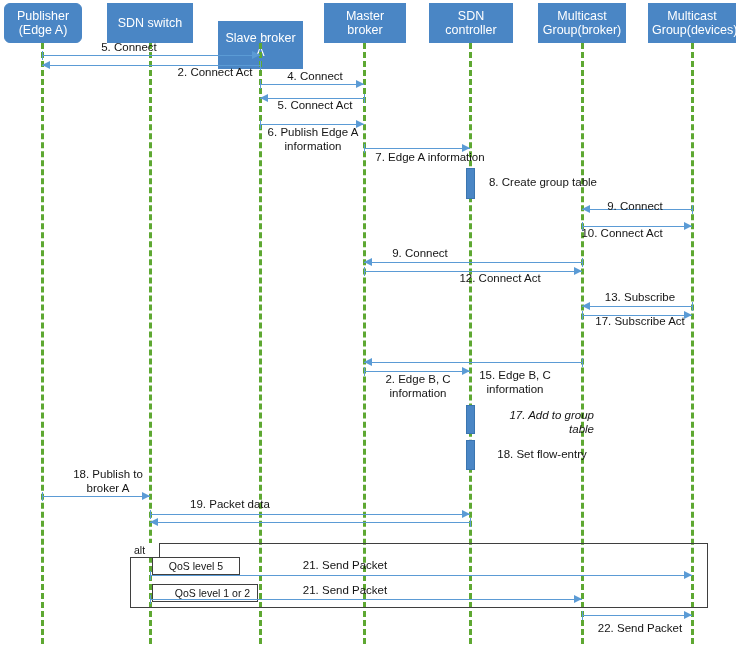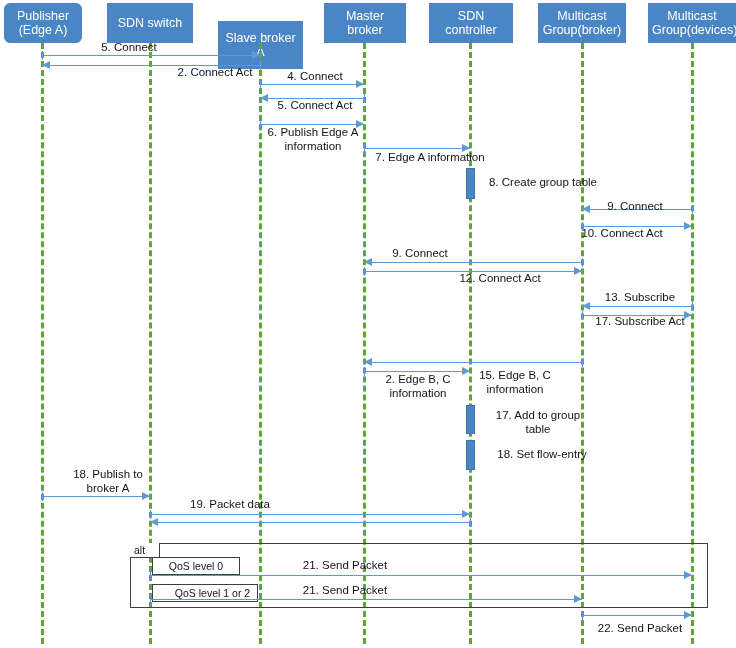--- a/index.html
+++ b/index.html
@@ -213,27 +213,27 @@
     <div class="msg-line" style="left: 150px; top: 522px; width: 320px;"></div>
     <div class="tail" style="top: 518px; left: 470px;"></div>
     <div class="arrow-head left" style="top: 518px; left: 150px;"></div>
     <div class="msg-line" style="left: 582px; top: 615px; width: 110px;"></div>
     <div class="tail" style="top: 611px; left: 582px;"></div>
     <div class="arrow-head right" style="top: 611px; left: 684px;"></div>
     <div class="msg-label" style="left: 570px; top: 622px; width: 140px;">22. Send Packet</div>
     <div class="activation" style="left: 466px; top: 168px; height: 31px;"></div>
     <div class="msg-label" style="left: 478px; top: 176px; width: 130px; text-align: center;">8. Create group table</div>
     <div class="activation" style="left: 466px; top: 405px; height: 29px;"></div>
-    <div class="msg-label" style="left: 482px; top: 409px; width: 112px; text-align: center;">17. Add to group
+    <div class="msg-label" style="left: 482px; top: 409px; width: 112px; text-align: right; font-style: italic;">17. Add to group
 table</div>
     <div class="activation" style="left: 466px; top: 440px; height: 30px;"></div>
     <div class="msg-label" style="left: 482px; top: 448px; width: 120px; text-align: center;">18. Set flow-entry</div>
     <div class="frame" style="left: 130px; top: 543px; width: 578px; height: 65px;"></div>
     <div class="frame-tab" style="left: 130px; top: 543px; width: 30px; height: 15px;">alt</div>
-    <div class="guard" style="left: 152px; top: 557px; width: 88px;">QoS level 0</div>
+    <div class="guard" style="left: 152px; top: 557px; width: 88px;">QoS level 5</div>
     <div class="msg-line" style="left: 150px; top: 575px; width: 542px;"></div>
     <div class="tail" style="top: 571px; left: 150px;"></div>
     <div class="arrow-head right" style="top: 571px; left: 684px;"></div>
     <div class="msg-label" style="left: 275px; top: 559px; width: 140px;">21. Send Packet</div>
     <div class="guard" style="left: 152px; top: 584px; width: 106px; padding-left: 21px;">QoS level 1 or 2</div>
     <div class="msg-line" style="left: 150px; top: 599px; width: 432px;"></div>
     <div class="tail" style="top: 595px; left: 150px;"></div>
     <div class="arrow-head right" style="top: 595px; left: 574px;"></div>
     <div class="msg-label" style="left: 275px; top: 584px; width: 140px;">21. Send Packet</div>
   </div>

